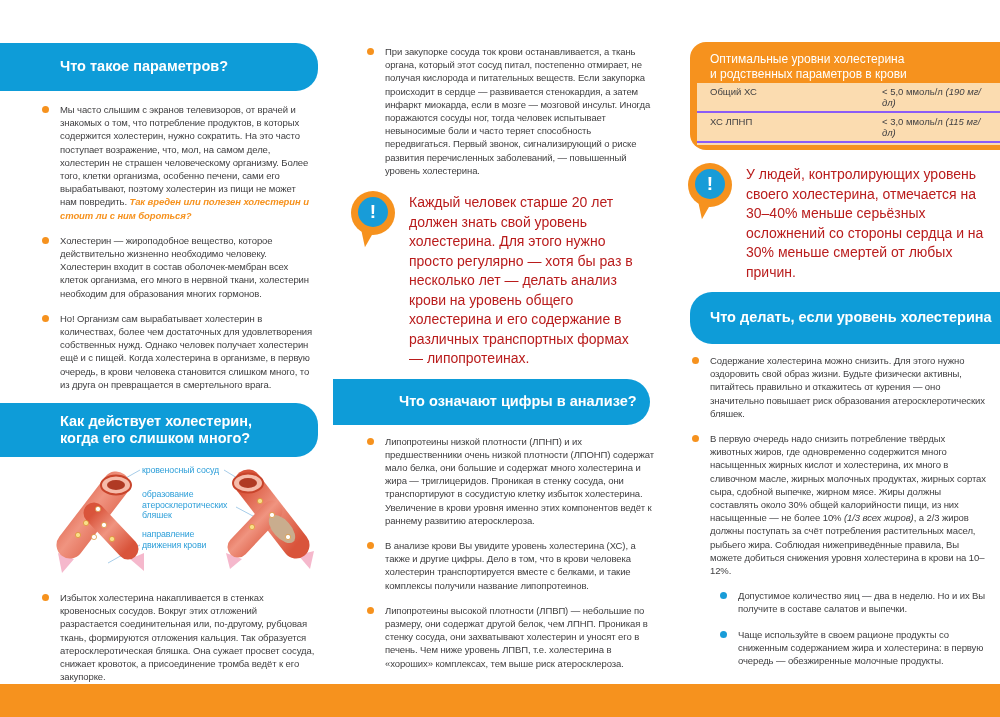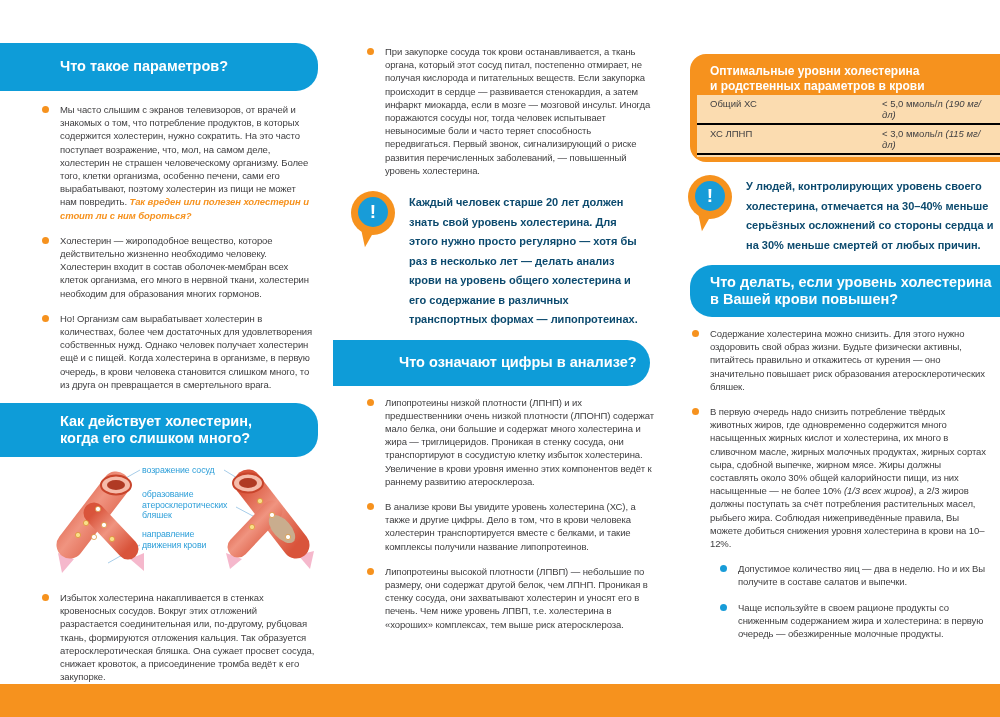--- a/index.html
+++ b/index.html
@@ -21,45 +21,45 @@
   .dot{position:absolute;left:-18px;top:3px;width:7px;height:7px;border-radius:50%;background:#F6921E;}
   .dot.blue{background:#189CD8;}
   
   .callout{display:flex;align-items:flex-start;}
   .cicon{position:relative;width:46px;height:60px;flex:0 0 46px;}
   .c-outer{position:absolute;top:0;left:0;width:44px;height:44px;background:#F6921E;border-radius:50%;}
   .c-tail{position:absolute;top:38px;left:12px;width:0;height:0;
     border-top:17px solid #F6921E;border-right:15px solid transparent;transform:rotate(-12deg);}
   .c-inner{position:absolute;top:6px;left:7px;width:30px;height:30px;background:#189CD8;border-radius:50%;
     color:#fff;font-weight:bold;font-size:19px;text-align:center;line-height:30px;}
-  .ctext{color:#0c4a6e;font-weight:bold;font-size:11px;line-height:19.5px;margin:2px 0 0 12px;}
+  .ctext{color:#b91c1c;font-weight:normal;font-size:14px;line-height:19.5px;margin:2px 0 0 12px;}
   
   #col1{position:absolute;left:0;top:43px;width:332px;}
   #col2{position:absolute;left:333px;top:45px;width:322px;}
   #col3{position:absolute;left:690px;top:42px;width:310px;}
   
   #hdr1{width:318px;height:48px;border-radius:0 22px 22px 0;padding-left:60px;}
   #col1 .bullets{margin:12px 0 0 60px;width:254px;}
   #hdr2{width:318px;height:54px;border-radius:0 22px 22px 0;padding-left:60px;margin-top:6px;}
   #illus{position:relative;width:302px;height:120px;margin:8px 0 4px 28px;}
   .dlabel{position:absolute;font-size:8.8px;line-height:10.5px;color:#2E9FD9;letter-spacing:-0.1px;}
   #dl1{left:114px;top:0;}
   #dl2{left:114px;top:24px;width:94px;}
   #dl3{left:114px;top:64px;width:80px;}
   #col1 .after-illus{margin:6px 0 0 60px;width:256px;}
   
   #col2 .bullets{margin:0 0 0 52px;width:272px;}
   #hdr3{width:317px;height:46px;border-radius:0 24px 24px 0;padding-left:66px;margin:10px 0 10px 0;}
   #col2 .callout{margin:14px 0 8px 18px;width:290px;}
   
   #panel-c3{position:relative;width:310px;height:108px;background:#F6921E;border-radius:16px 0 0 16px;}
-  .lv-title{color:#fff;font-weight:bold;font-size:12px;line-height:15px;padding:10px 0 0 20px;margin-top:12px;}
+  .lv-title{color:#fff;font-weight:normal;font-size:12px;line-height:15px;padding:10px 0 0 20px;}
   .lv-rows{position:absolute;left:7px;right:0;top:41px;bottom:5px;background:#FBDCB0;overflow:hidden;}
   .lv-row{display:flex;padding:3px 8px 3px 13px;font-size:9.5px;line-height:11px;align-items:flex-start;gap:22px;}
-  .lv-row + .lv-row{border-top:2px solid #000000;}
+  .lv-row + .lv-row{border-top:2px solid #8b5cf6;}
   .lv-label{flex:0 0 150px;}
   .lv-value{flex:1;}
   #col3 .callout{margin:13px 0 10px -2px;width:306px;}
   #hdr4{width:310px;height:52px;border-radius:22px 0 0 22px;padding-left:20px;}
   #col3 .bullets{margin:10px 0 0 20px;width:276px;}
   #col3 .subbullets{margin:4px 0 0 48px;width:250px;}
   
   #bar-bottom{position:absolute;left:0;bottom:0;width:100%;height:33px;background:#F6921E;}
 </style>
 </head>
@@ -135,21 +135,21 @@
           <ellipse cx="30" cy="18" rx="9" ry="5" fill="#B03A24"></ellipse>
           <ellipse cx="64" cy="64" rx="17" ry="9" fill="#C9AD8E" transform="rotate(48 64 64)"></ellipse>
           <g>
             <circle cx="42" cy="36" r="2.6" fill="#F9E08A" stroke="#D98F2F" stroke-width="0.7"></circle>
             <circle cx="54" cy="50" r="2.6" fill="#FFFFFF" stroke="#D98F2F" stroke-width="0.7"></circle>
             <circle cx="34" cy="62" r="2.6" fill="#F9E08A" stroke="#D98F2F" stroke-width="0.7"></circle>
             <circle cx="70" cy="72" r="2.6" fill="#FFFFFF" stroke="#D98F2F" stroke-width="0.7"></circle>
           </g>
         </g>
       </svg>
-      <div class="dlabel" id="dl1">возражение сосуд</div>
+      <div class="dlabel" id="dl1">кровеносный сосуд</div>
       <div class="dlabel" id="dl2">образование атеросклеротических бляшек</div>
       <div class="dlabel" id="dl3">направление движения крови</div>
     </div>
 
     <div class="bullets after-illus">
       <div class="bullet">
         <span class="dot"></span>
         <p class="btext">Избыток холестерина накапливается в стенках кровеносных сосудов. Вокруг этих отложений разрастается соединительная или, по-другому, рубцовая ткань, формируются отложения кальция. Так образуется атеросклеротическая бляшка. Она сужает просвет сосуда, снижает кровоток, а присоединение тромба ведёт к его закупорке.</p>
       </div>
     </div>
@@ -218,21 +218,20 @@
       <div class="cicon">
         <div class="c-outer"></div>
         <div class="c-tail"></div>
         <div class="c-inner">!</div>
       </div>
       <p class="ctext">У людей, контролирующих уровень своего холестерина, отмечается на 30–40% меньше серьёзных осложнений со стороны сердца и на 30% меньше смертей от любых причин.</p>
     </div>
 
     <div class="hdr" id="hdr4">
       <span>Что делать, если уровень холестерина</span>
-      <span>в Вашей крови повышен?</span>
     </div>
 
     <div class="bullets">
       <div class="bullet">
         <span class="dot"></span>
         <p class="btext">Содержание холестерина можно снизить. Для этого нужно оздоровить свой образ жизни. Будьте физически активны, питайтесь правильно и откажитесь от курения — оно значительно повышает риск образования атеросклеротических бляшек.</p>
       </div>
       <div class="bullet">
         <span class="dot"></span>
         <p class="btext"><span>В первую очередь надо снизить потребление твёрдых животных жиров, где одновременно содержится много насыщенных жирных кислот и холестерина, их много в сливочном масле, жирных молочных продуктах, жирных сортах сыра, сдобной выпечке, жирном мясе. Жиры должны составлять около 30% общей калорийности пищи, из них насыщенные — не более 10% </span><span class="it">(1/3 всех жиров)</span><span>, а 2/3 жиров должны поступать за счёт потребления растительных масел, рыбьего жира. Соблюдая нижеприведённые правила, Вы можете добиться снижения уровня холестерина в крови на 10–12%.</span></p>

